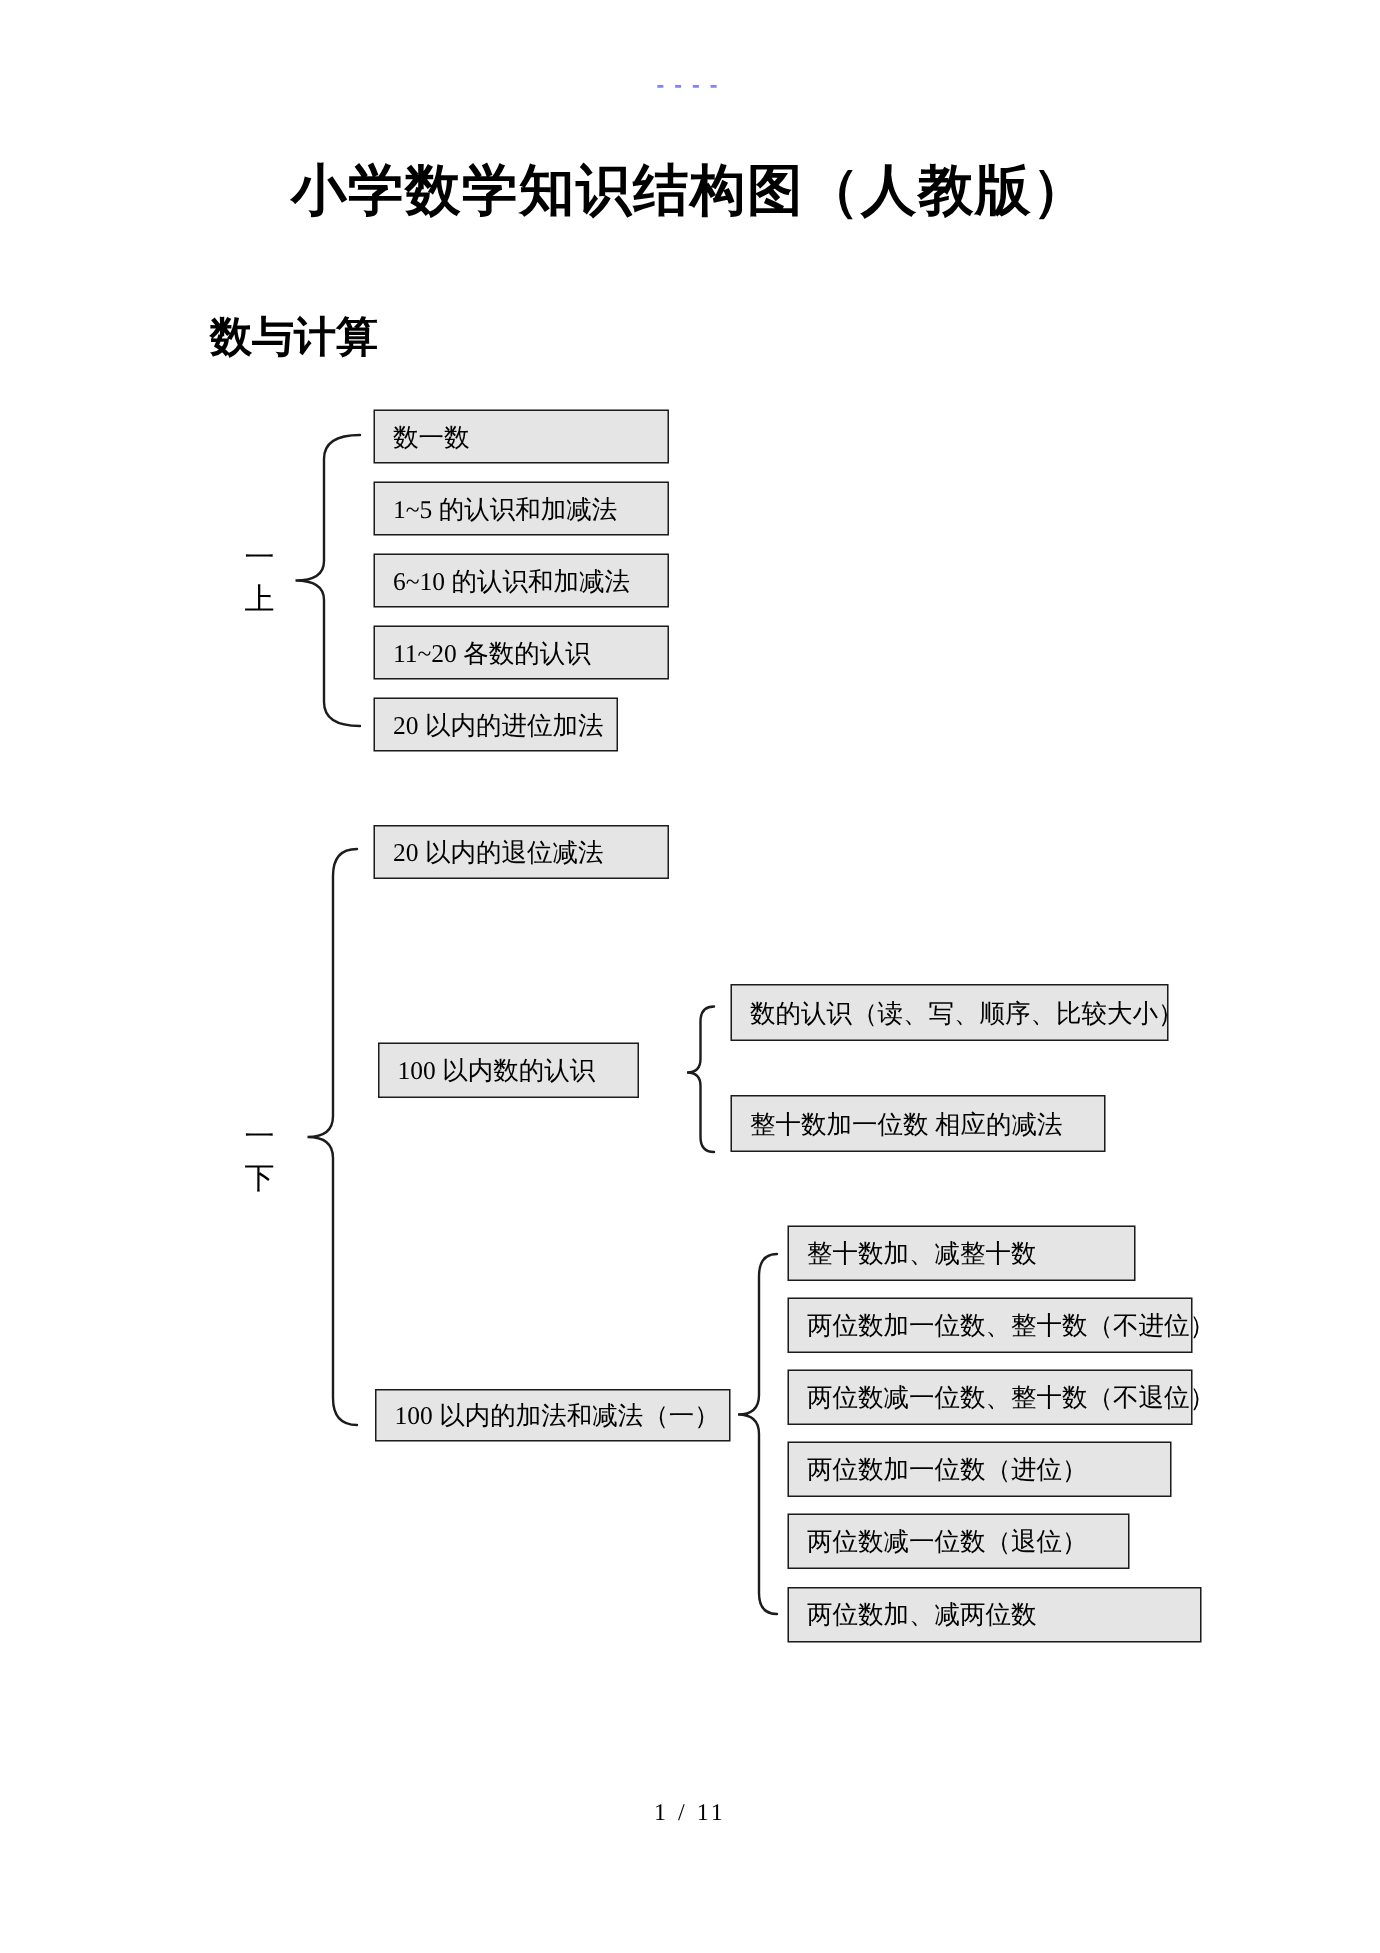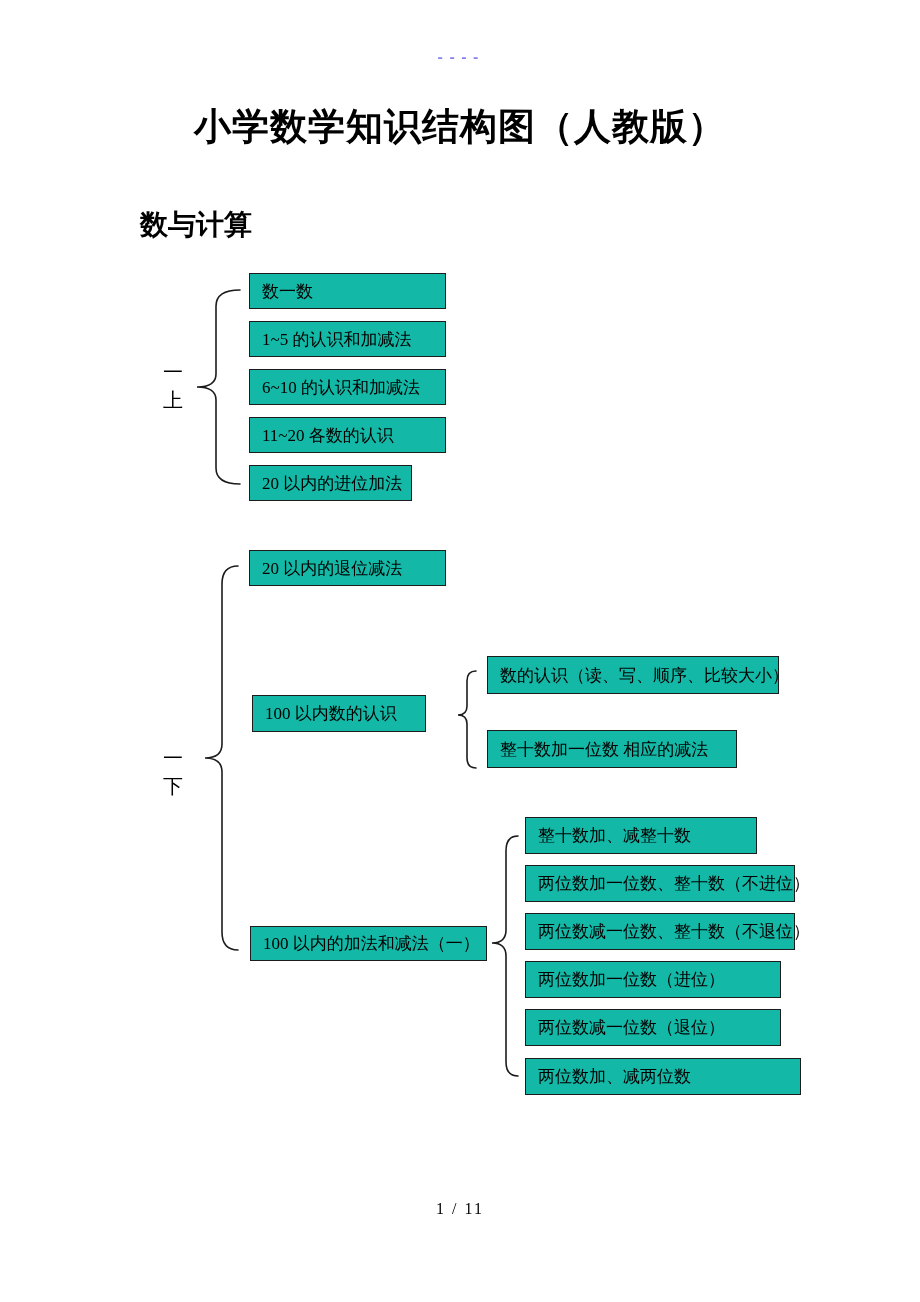--- a/index.html
+++ b/index.html
@@ -38,21 +38,21 @@
     width:24px;
     text-align:center;
     font-size:20px;
     line-height:28px;
     word-break:break-all;
   }
   .nbox{
     position:absolute;
     box-sizing:border-box;
     border:1.5px solid #1c1c1c;
-    background:#14b8a6;
+    background:#e5e5e5;
     display:flex;align-items:center;
     padding:0 6px 0 12px;
     font-size:17px;
     white-space:nowrap;
   }
   .footer{
     position:absolute;top:1200px;left:0;width:100%;
     text-align:center;
     font-size:16px;
     letter-spacing:2px;
@@ -92,20 +92,20 @@
 
     <div class="nbox" style="left:252px;top:695px;width:174px;height:37px;">100 以内数的认识</div>
     <div class="nbox" style="left:487px;top:656px;width:292px;height:38px;">数的认识（读、写、顺序、比较大小）</div>
     <div class="nbox" style="left:487px;top:730px;width:250px;height:38px;">整十数加一位数 相应的减法</div>
 
     <div class="nbox" style="left:250px;top:926px;width:237px;height:35px;">100 以内的加法和减法（一）</div>
     <div class="nbox" style="left:525px;top:817px;width:232px;height:37px;">整十数加、减整十数</div>
     <div class="nbox" style="left:525px;top:913px;width:270px;height:37px;">两位数减一位数、整十数（不退位）</div>
     <div class="nbox" style="left:525px;top:865px;width:270px;height:37px;">两位数加一位数、整十数（不进位）</div>
     <div class="nbox" style="left:525px;top:961px;width:256px;height:37px;">两位数加一位数（进位）</div>
-    <div class="nbox" style="left:525px;top:1009px;width:256px;height:37px;">两位数减一位数（退位）</div>
+    <div class="nbox" style="left:525px;top:1009px;width:228px;height:37px;">两位数减一位数（退位）</div>
     <div class="nbox" style="left:525px;top:1058px;width:276px;height:37px;">两位数加、减两位数</div>
 
   </div>
 
   <div class="footer">1 / 11</div>
 
 </div>
 
 </body></html>

